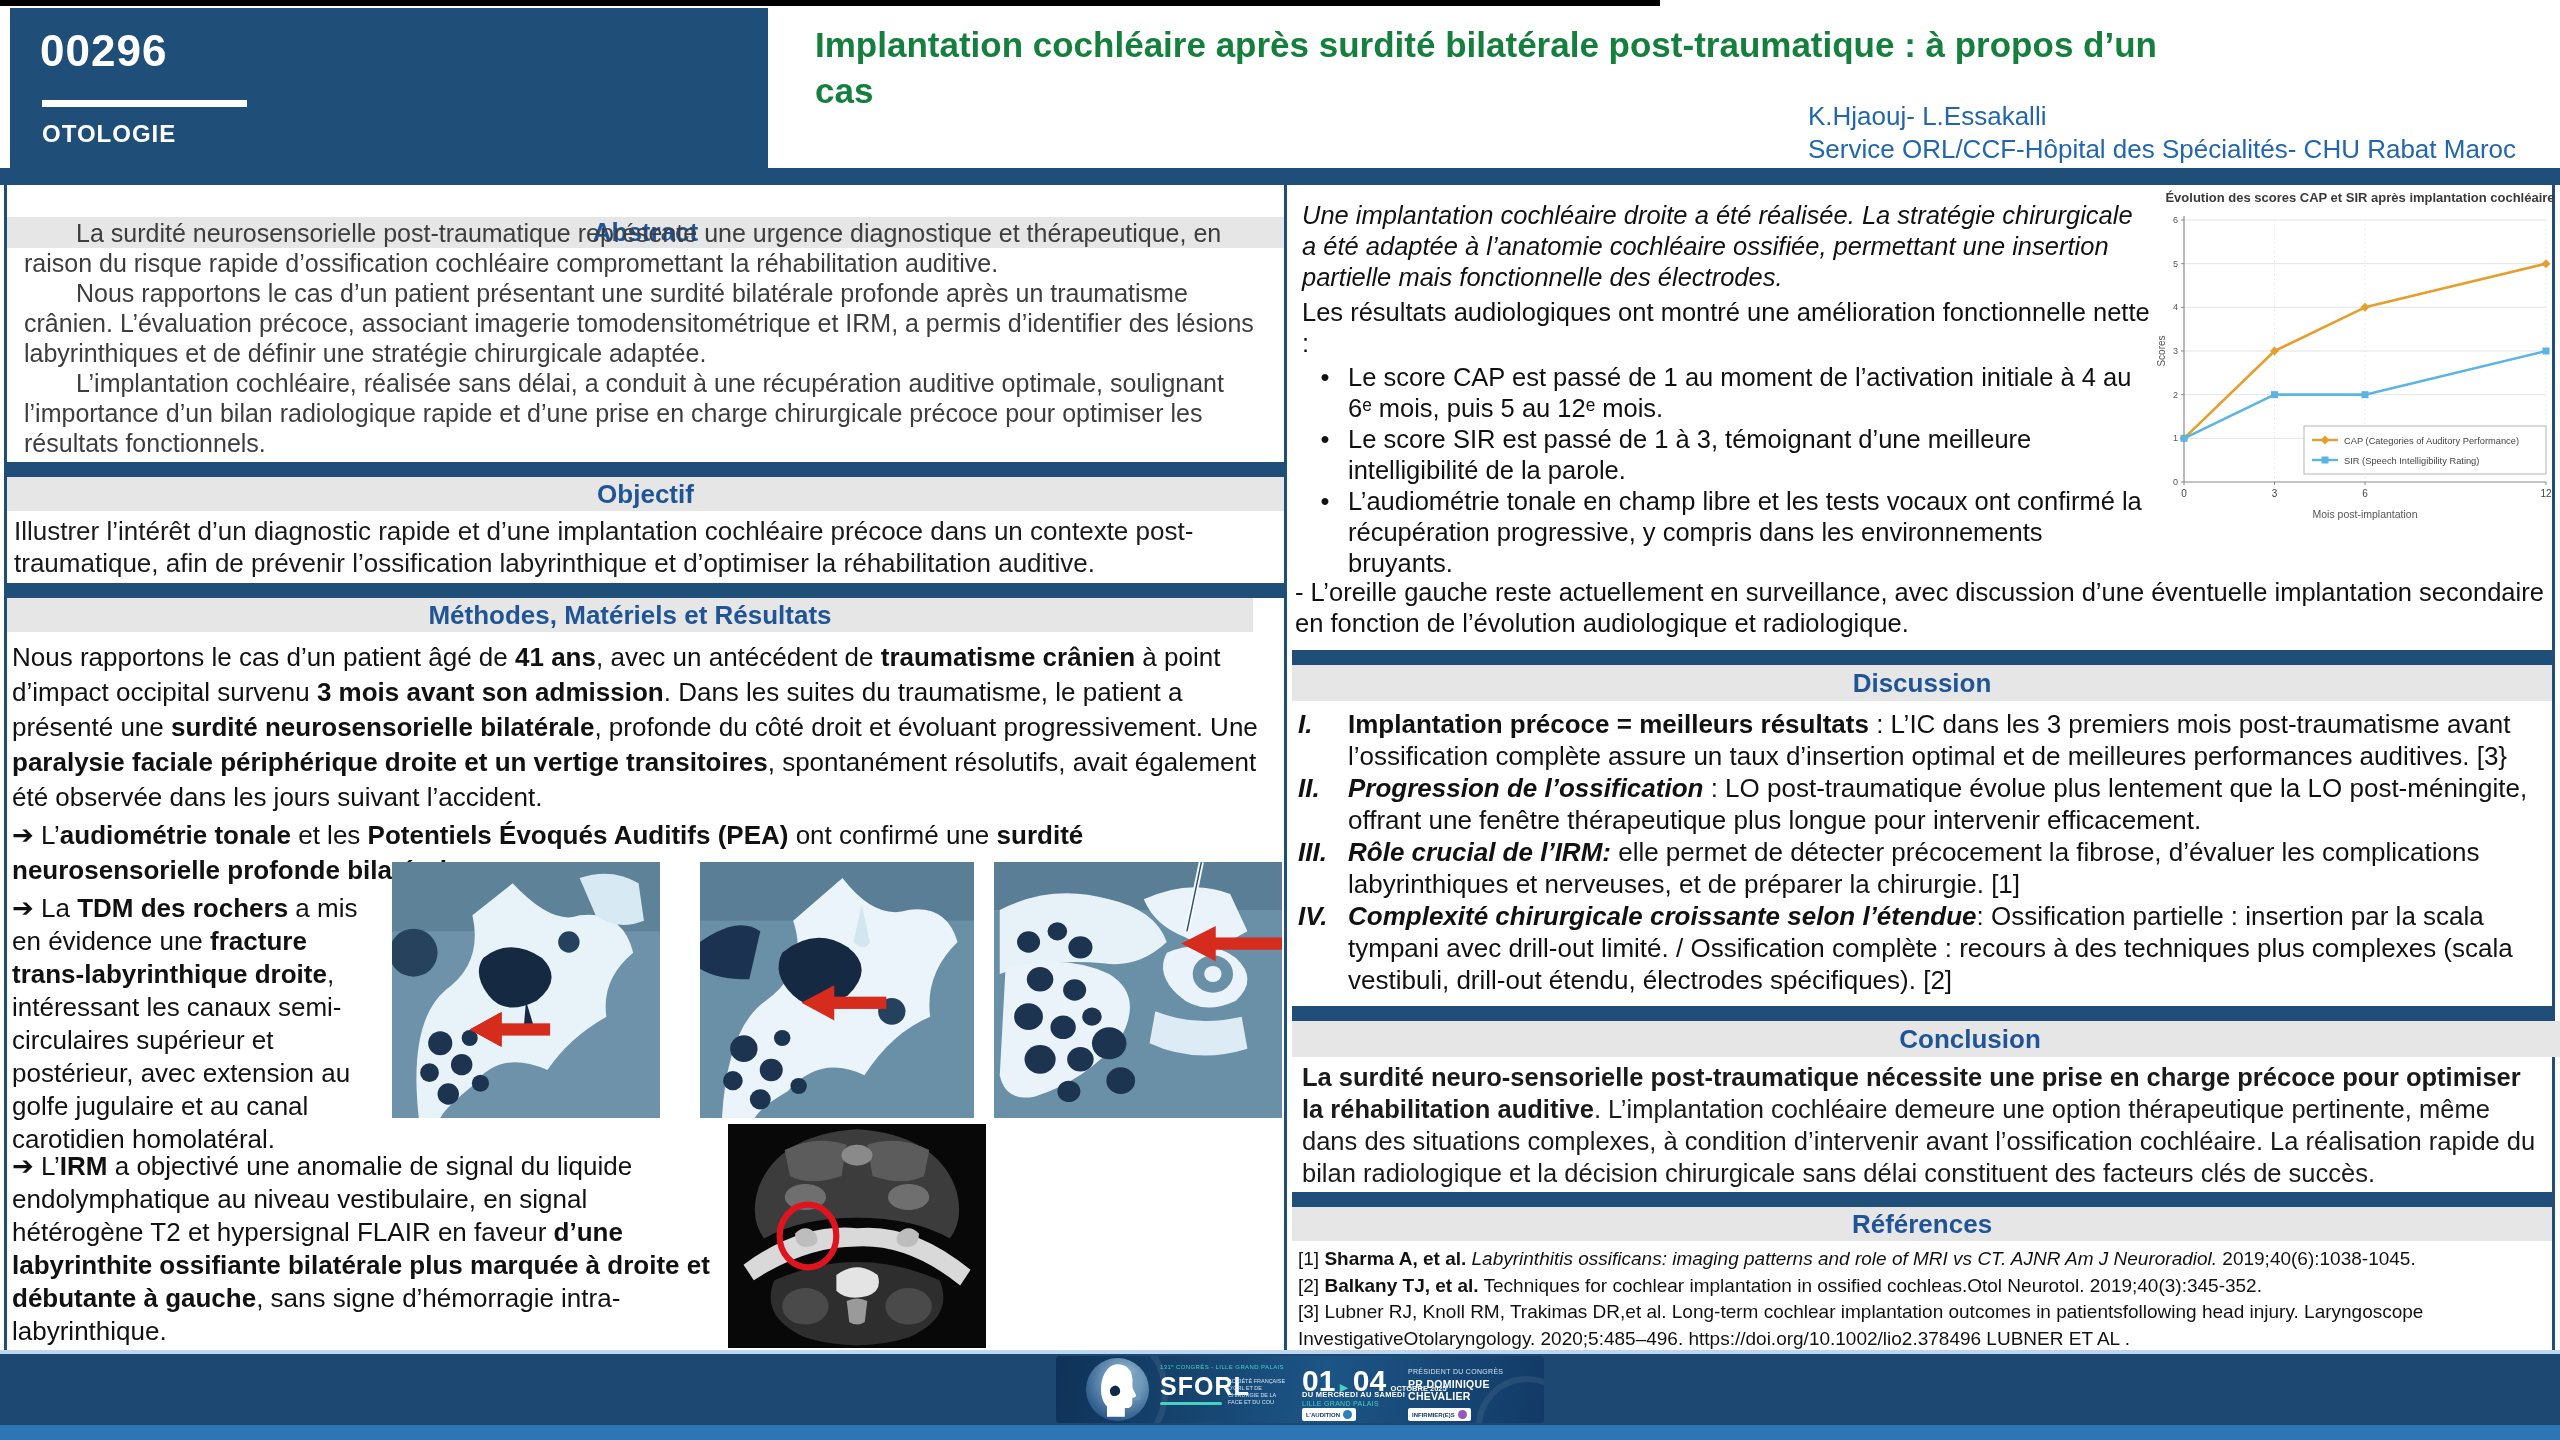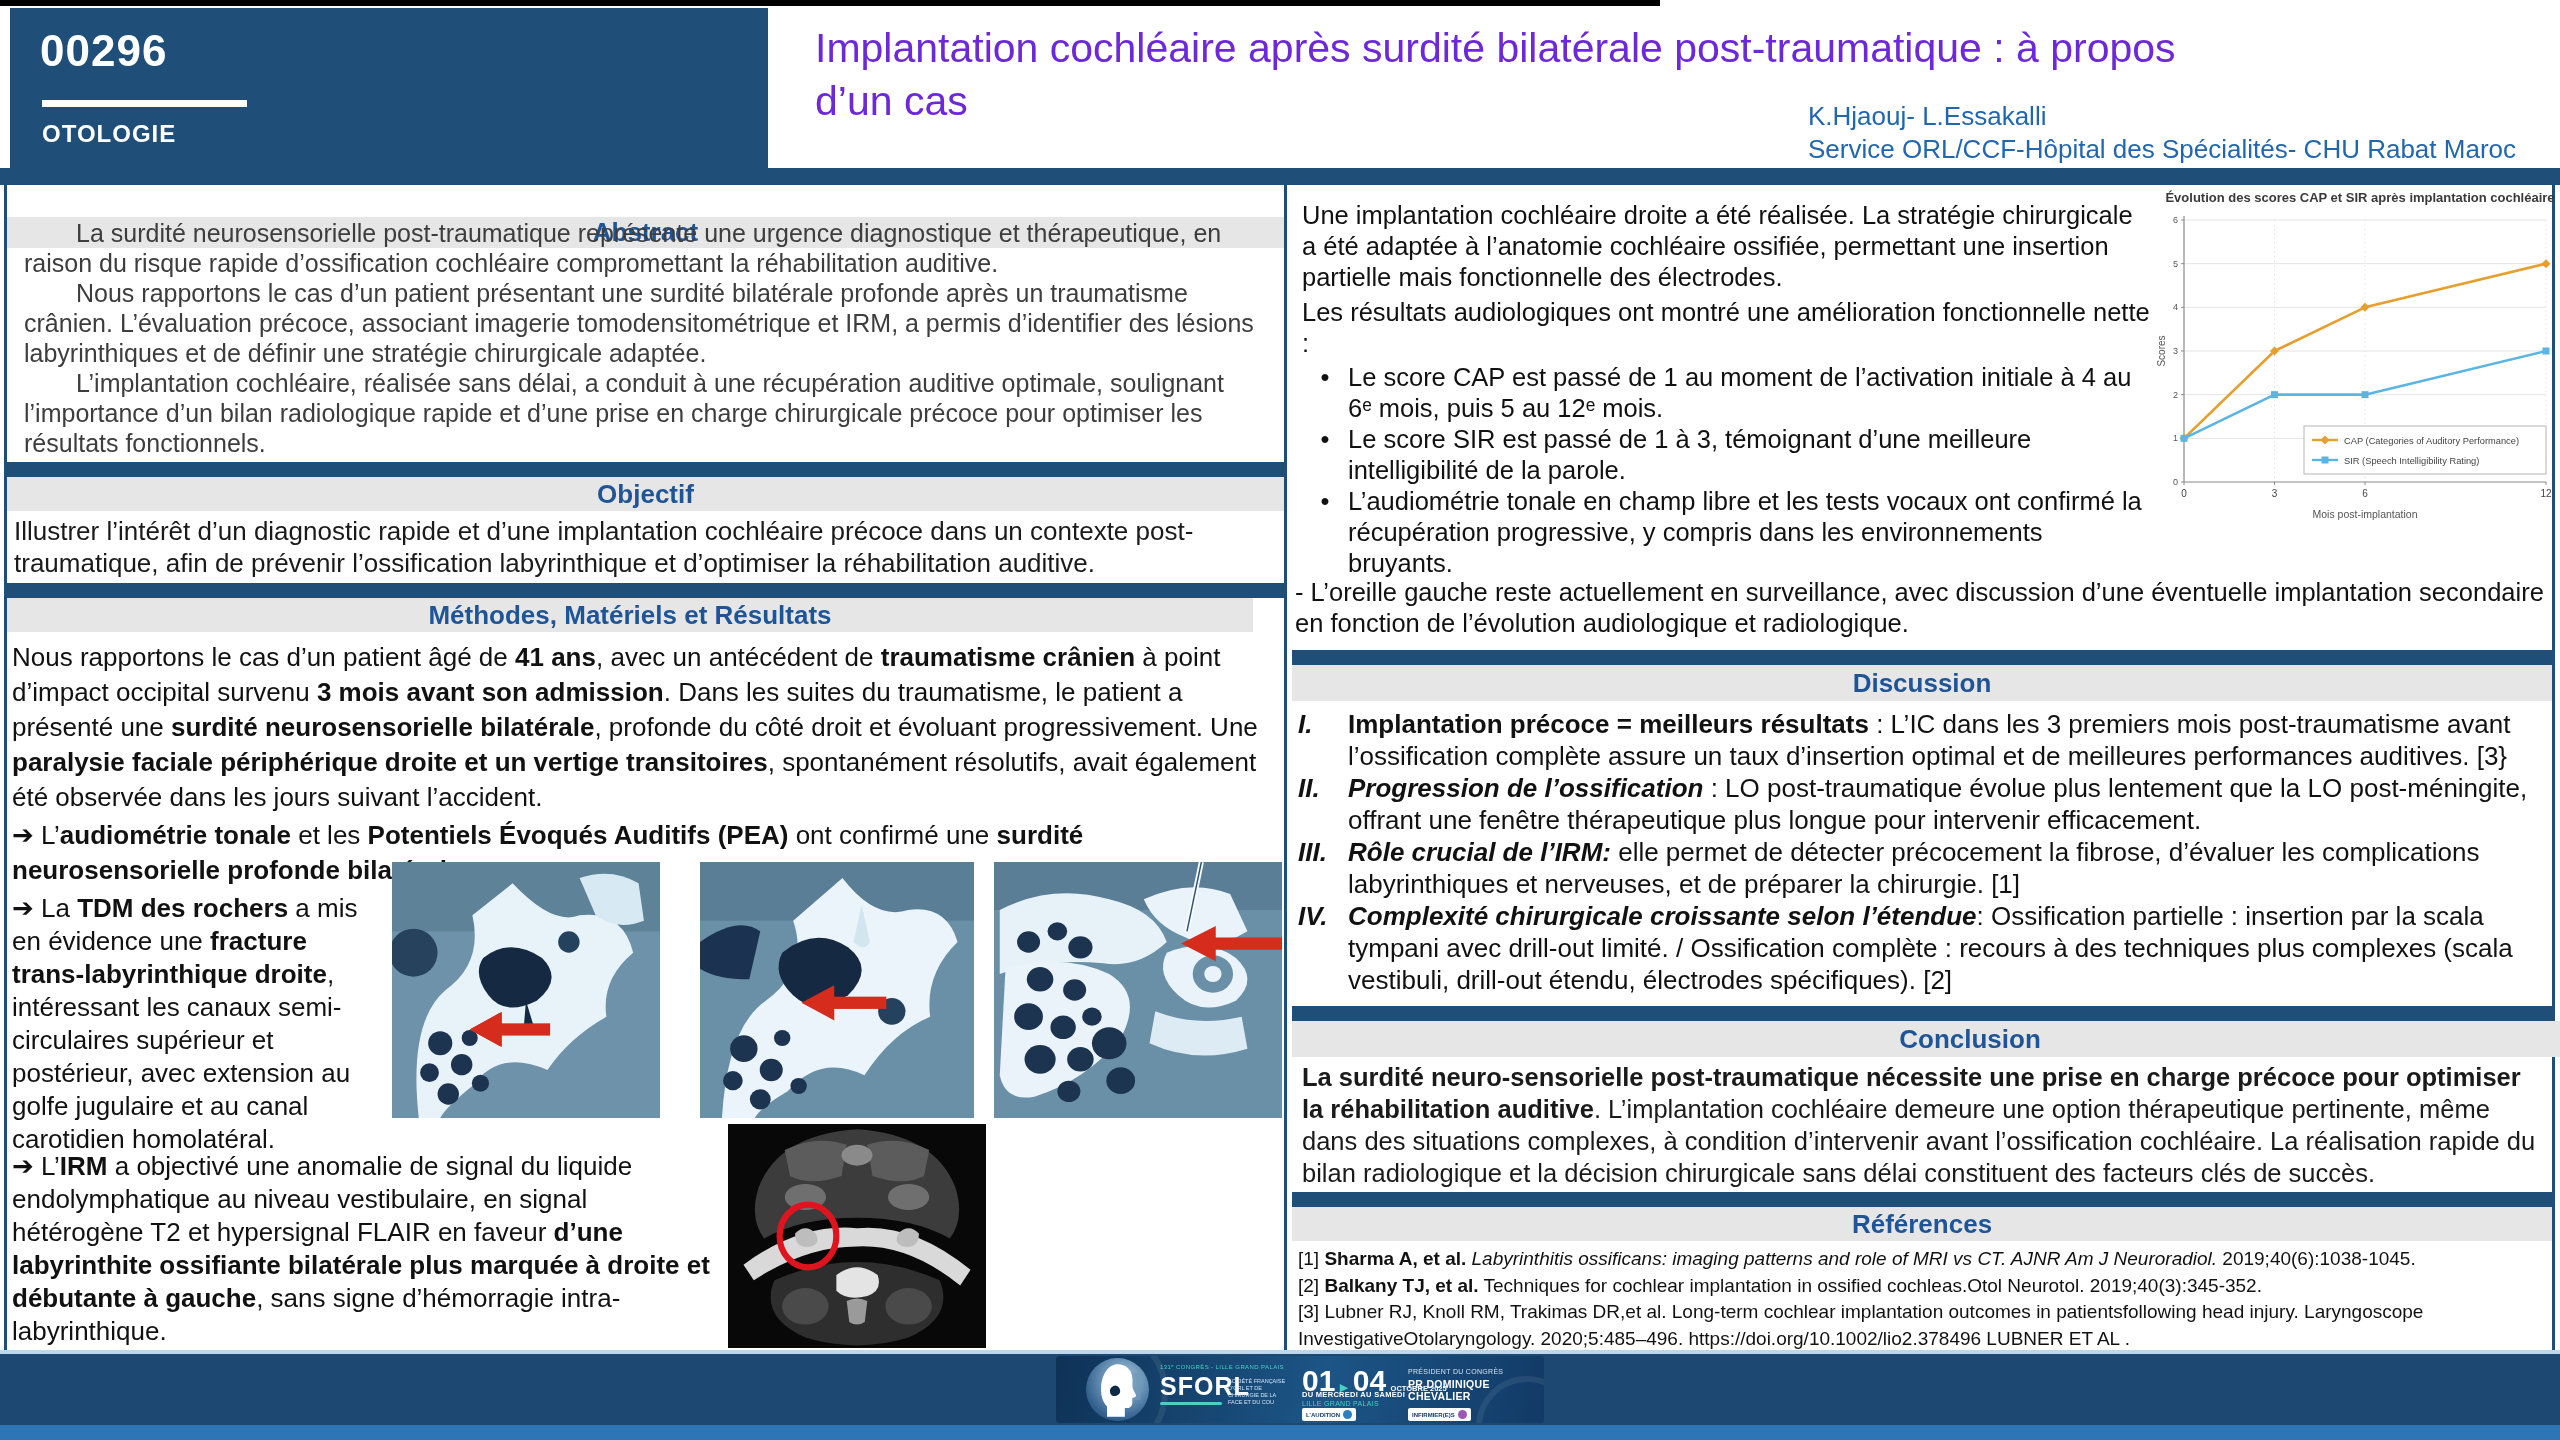--- a/index.html
+++ b/index.html
@@ -5,21 +5,21 @@
   html,body{margin:0;padding:0;background:#fff;}
   body{font-family:"Liberation Sans","DejaVu Sans",sans-serif;}
   #poster{position:relative;width:2560px;height:1440px;background:#fff;overflow:hidden;}
   .abs{position:absolute;}
   
   .top-black{background:#000;}
   .id-box{background:#1F4E79;color:#fff;}
   .id-number{font-size:44px;font-weight:bold;letter-spacing:1px;}
   .id-rule{background:#fff;height:7px;}
   .id-cat{font-size:24px;font-weight:bold;letter-spacing:1px;}
-  .poster-title{font-size:41px;font-weight:normal;color:#6d28d9;line-height:1.3;}
+  .poster-title{font-size:35px;font-weight:bold;color:#15803d;line-height:1.3;}
   .authors{color:#2166AE;font-size:26px;line-height:1.25;}
   .band{background:#1F4E79;}
   .vline{background:#1F4E79;}
   .hline-bottom{background:#BDD7EE;}
   
   .sec-bar{background:#E7E6E6;display:flex;align-items:center;justify-content:center;}
   .sec-bar span{color:#1F5597;font-weight:bold;font-size:26px;}
   .sep{background:#1F4E79;}
   .abstract-body{font-size:25px;line-height:30px;color:#3d3d3d;}
   .abstract-body p{margin:0;text-indent:52px;}
@@ -201,21 +201,21 @@
       <path d="M42,58 Q50,52 58,58 Q60,64 54,66 Q46,68 42,64 Z" fill="#e4e4e4"></path>
       <path d="M46,68 Q50,66 54,68 L53,76 Q50,78 47,76 Z" fill="#9a9a9a"></path>
       <ellipse cx="30" cy="70" rx="9" ry="7" fill="#4a4a4a"></ellipse>
       <ellipse cx="70" cy="70" rx="9" ry="7" fill="#4a4a4a"></ellipse>
       <path d="M26,42 q4,-4 8,0 q2,4 -2,5 q-6,1 -6,-5" fill="#bdbdbd"></path>
       <path d="M74,42 q-4,-4 -8,0 q-2,4 2,5 q6,1 6,-5" fill="#bdbdbd"></path>
       <ellipse cx="31" cy="43" rx="11" ry="12" fill="none" stroke="#e0141e" stroke-width="2.4"></ellipse>
     </svg>
   </div>
 
-  <div class="abs res" style="left:1302px;top:200px;width:850px;">Une implantation cochléaire droite a été réalisée. La stratégie chirurgicale a été adaptée à l’anatomie cochléaire ossifiée, permettant une insertion partielle mais fonctionnelle des électrodes.</div>
+  <div class="abs res" style="left:1302px;top:200px;width:850px;font-style:italic;">Une implantation cochléaire droite a été réalisée. La stratégie chirurgicale a été adaptée à l’anatomie cochléaire ossifiée, permettant une insertion partielle mais fonctionnelle des électrodes.</div>
   <div class="abs res" style="left:1302px;top:297px;width:850px;">Les résultats audiologiques ont montré une amélioration fonctionnelle nette :</div>
   <div class="abs res" style="left:1302px;top:362px;width:850px;">
     <div class="bullet">
         <span class="dot">•</span>
         <span style="flex:1;">Le score CAP est passé de 1 au moment de l’activation initiale à 4 au 6ᵉ mois, puis 5 au 12ᵉ mois.</span>
       </div>
     <div class="bullet">
         <span class="dot">•</span>
         <span style="flex:1;">Le score SIR est passé de 1 à 3, témoignant d’une meilleure intelligibilité de la parole.</span>
       </div>

